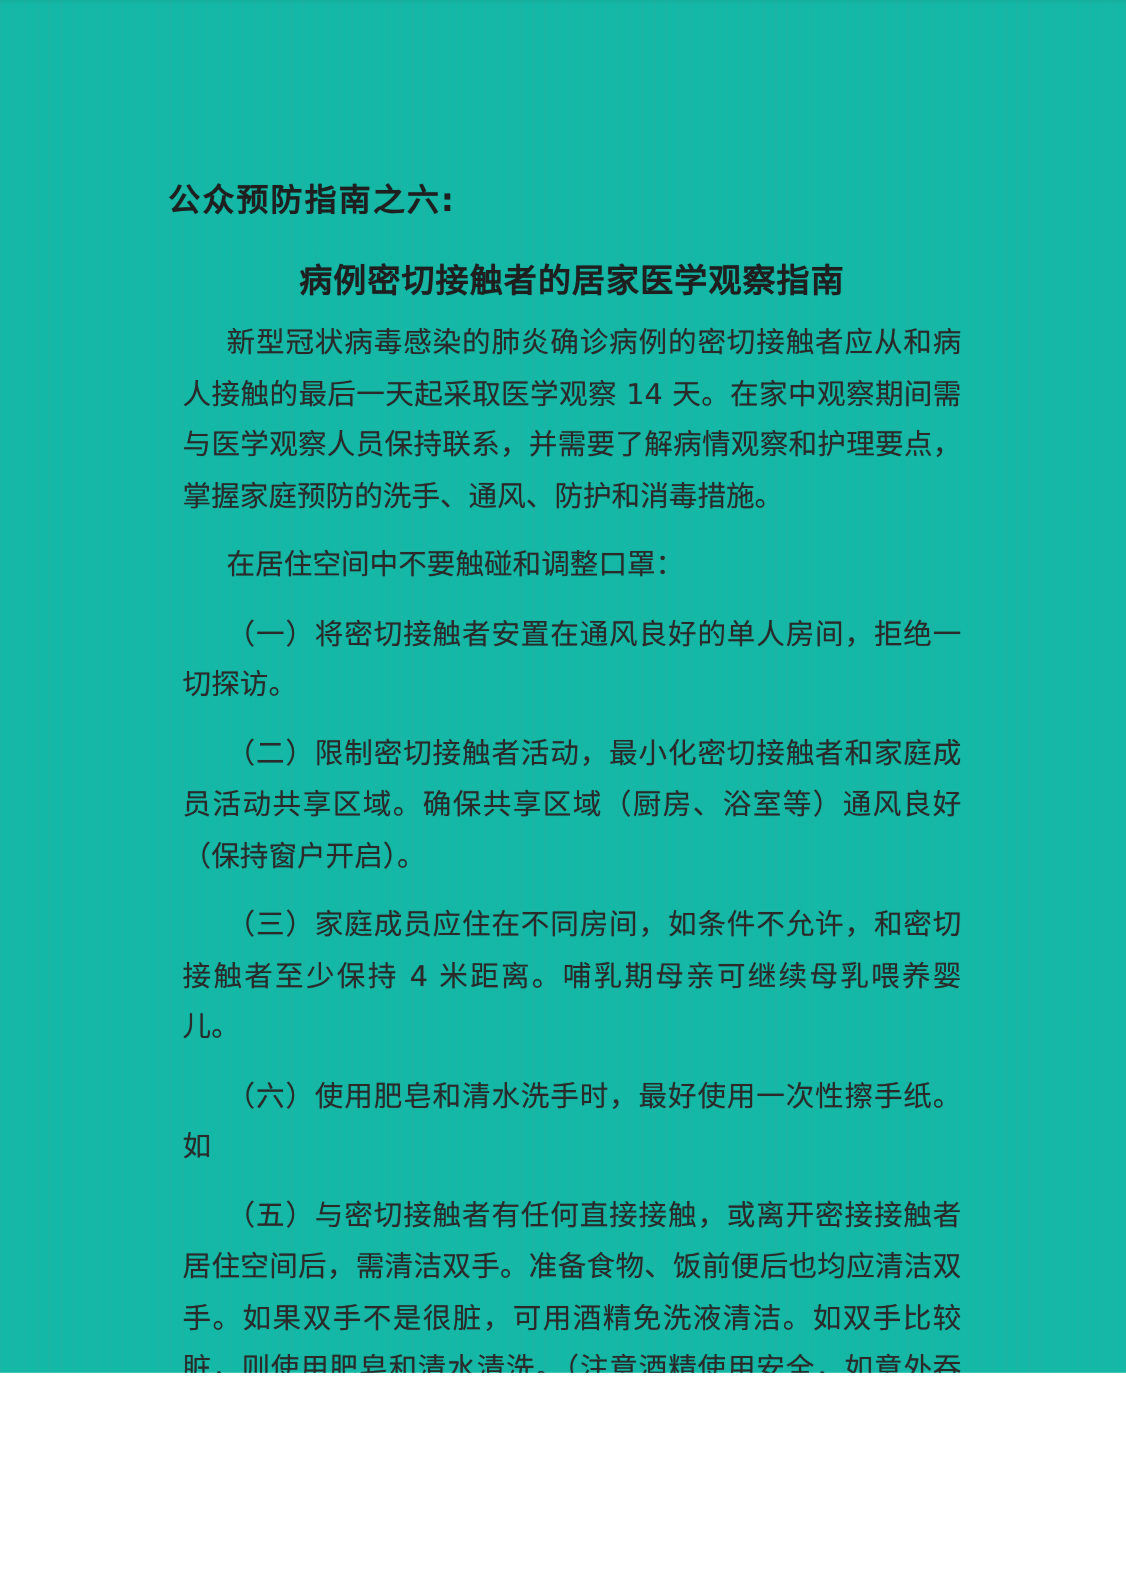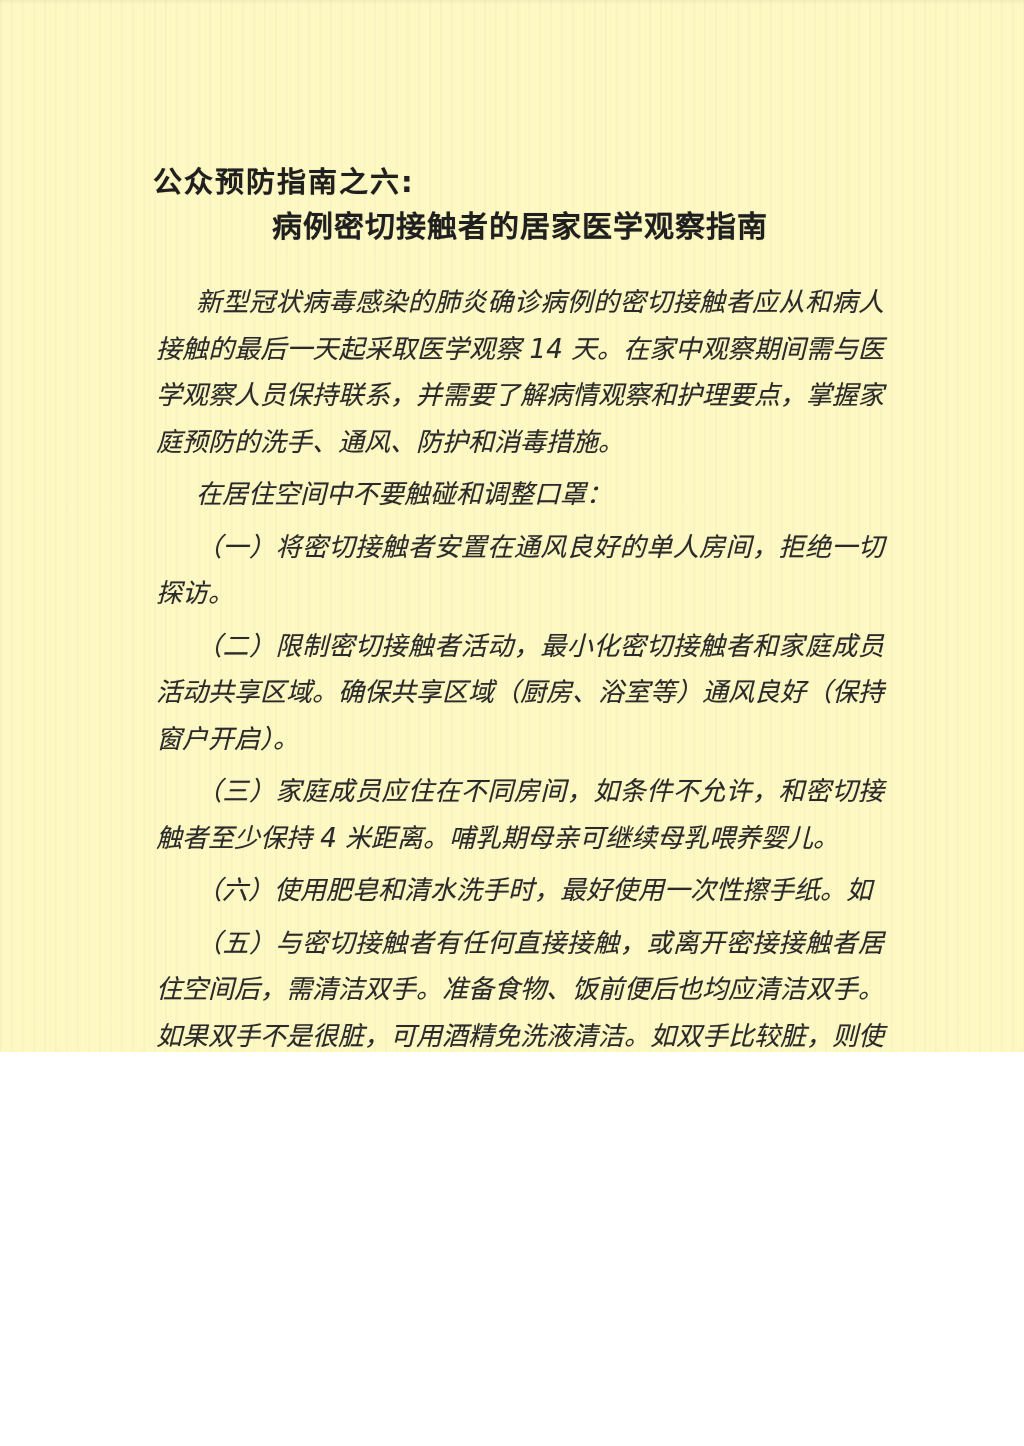--- a/index.html
+++ b/index.html
@@ -1,20 +1,20 @@
 <!DOCTYPE html>
 <html lang="zh-CN"><head>
 <meta charset="utf-8">
 <style>
   html, body { margin: 0; padding: 0; }
   .page {
     position: relative;
     width: 1024px;
-    height: 1052px;
-    background: #fef9c3;
+    height: 1248px;
+    background: #14b8a6;
     overflow: hidden;
     font-family: "DejaVu Sans", sans-serif;
   }
   
   .scan-streaks {
     position: absolute;
     inset: 0;
     pointer-events: none;
     background:
       repeating-linear-gradient(90deg,
@@ -32,21 +32,21 @@
     font-size: 29px;
     font-weight: bold;
     letter-spacing: 2px;
     color: #1f1f1f;
     text-shadow: 0 0 1px rgba(0,0,0,0.35);
     white-space: nowrap;
   }
   .doc-title {
     position: absolute;
     left: 150px;
-    top: 202px;
+    top: 230px;
     width: 740px;
     text-align: center;
     font-size: 30px;
     font-weight: bold;
     letter-spacing: 1px;
     color: #1f1f1f;
     text-shadow: 0 0 1px rgba(0,0,0,0.35);
   }
   .doc-body {
     position: absolute;
@@ -54,23 +54,22 @@
     top: 273px;
     width: 740px;
     font-size: 26px;
     line-height: 46.5px;
     color: #2a2a2a;
     text-align: justify;
     text-justify: inter-ideograph;
     text-shadow: 0 0 1px rgba(20,20,20,0.25);
   }
   .doc-body p {
-    margin: 6px;
+    margin: 16px;
     text-indent: 40px;
-    font-style: italic;
   }
   .page-number {
     position: absolute;
     left: 150px;
     top: 1312px;
     width: 740px;
     text-align: center;
     font-size: 23px;
     color: #2c2c2c;
   }

